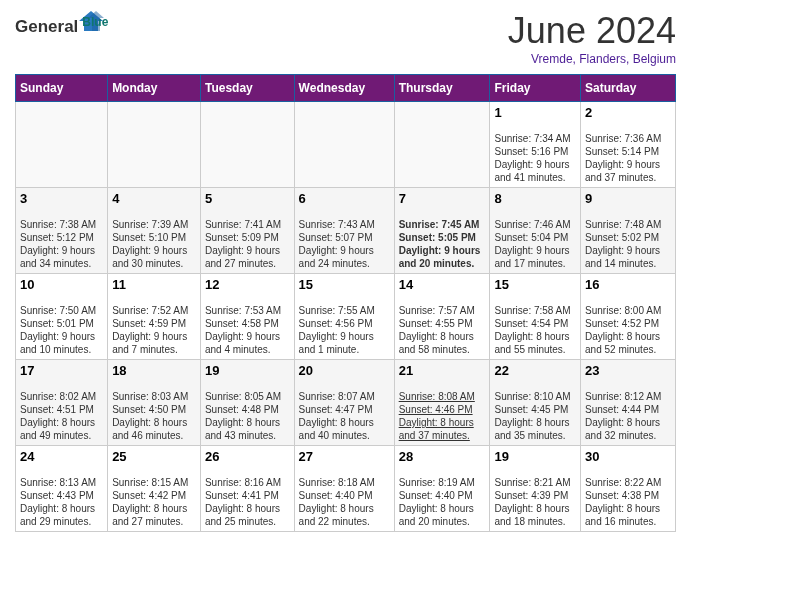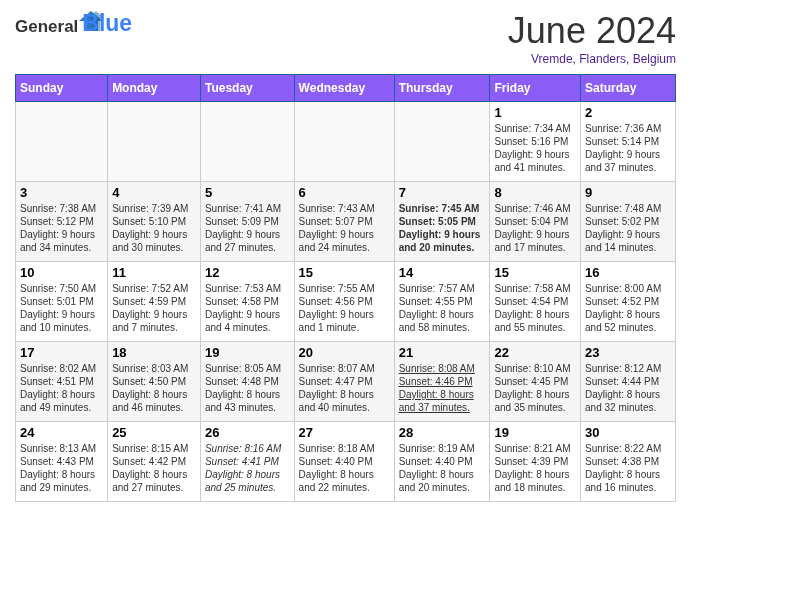--- a/index.html
+++ b/index.html
@@ -10,47 +10,47 @@
     .header { display: flex; justify-content: space-between; align-items: flex-start; margin-bottom: 8px; }
     
     .logo { display: flex; align-items: center; }
     
     .title-section { text-align: right; }
     .month-title { font-size: 36px; color: #333; font-weight: normal; }
     .location { font-size: 12px; color: #4c1d95; }
     
     .calendar { width: 100%; border-collapse: collapse; font-size: 11px; }
     
-    .calendar thead tr { background: #8b5cf6; color: #fff; margin-top: 16px; }
+    .calendar thead tr { background: #701a75; color: #fff; margin-top: 16px; }
     .calendar thead th { padding: 6px 4px; text-align: left; font-weight: bold; font-size: 12px; border: 1px solid #1a5fa0; }
     
     .calendar tbody tr { }
     .calendar tbody td { border: 1px solid #ccc; vertical-align: top; padding: 3px 4px; width: 113px; height: 80px; background: #fff; }
     .calendar tbody tr:nth-child(even) td { background: #f5f5f5; }
     
     .day-number { font-weight: bold; font-size: 13px; display: block; margin-bottom: 2px; }
-    .day-info { font-size: 10px; color: #333; line-height: 1.3; }
+    .day-info { font-size: 10px; color: #333; line-height: 1.3; margin-top: 12px; }
     
     .empty-cell { background: #f9f9f9 !important; }
   </style>
 </head>
 <body>
 
 <div class="container">
   <div class="header">
     <div class="logo">
       <div>
         <div style="display:flex; align-items:center;">
           <div style="font-size:17px; font-weight:bold; color:#333; line-height:1.15;">
             <span>General</span><svg width="26" height="22" viewBox="0 0 26 22">
                 <polygon points="13,1 25,11 20,11 20,21 6,21 6,11 1,11" fill="#2979c0"></polygon>
                 <polygon points="18,1 26,8 22,8 22,21 14,21 14,8 10,8" fill="#1a5fa0" opacity="0.5"></polygon>
               </svg>
           </div>
-          <div style="font-size:23px; font-weight:bold; color:#3b82f6; line-height:1.15; margin-left:-22px; ">Blue</div>
+          <div style="font-size:12px; font-weight:bold; color:#0f766e; line-height:1.15; margin-left:-22px; ">Blue</div>
         </div>
       </div>
     </div>
     <div class="title-section">
       <div class="month-title">June 2024</div>
       <div class="location">Vremde, Flanders, Belgium</div>
     </div>
   </div>
 
   <table class="calendar">
@@ -225,21 +225,21 @@
 Daylight: 8 hours and 29 minutes.</div>
           </td>
           <td>
             <span class="day-number">25</span>
             <div class="day-info" style="white-space: pre-line;">Sunrise: 8:15 AM
 Sunset: 4:42 PM
 Daylight: 8 hours and 27 minutes.</div>
           </td>
           <td>
             <span class="day-number">26</span>
-            <div class="day-info" style="white-space: pre-line; font-style: italic;">Sunrise: 8:16 AM
+            <div class="day-info" style="white-space: pre-line;">Sunrise: 8:16 AM
 Sunset: 4:41 PM
 Daylight: 8 hours and 25 minutes.</div>
           </td>
           <td>
             <span class="day-number">27</span>
             <div class="day-info" style="white-space: pre-line;">Sunrise: 8:18 AM
 Sunset: 4:40 PM
 Daylight: 8 hours and 22 minutes.</div>
           </td>
           <td>

